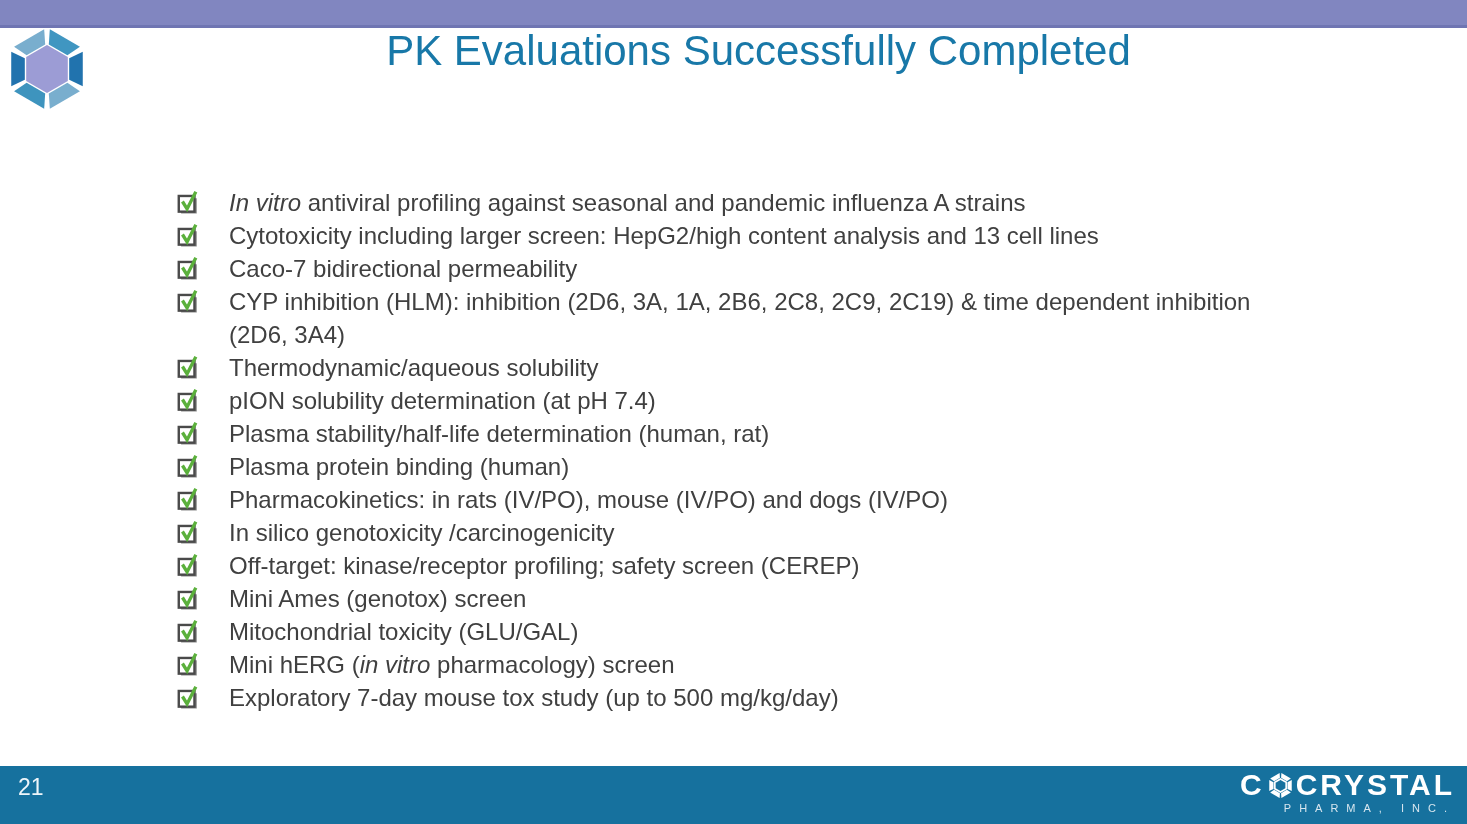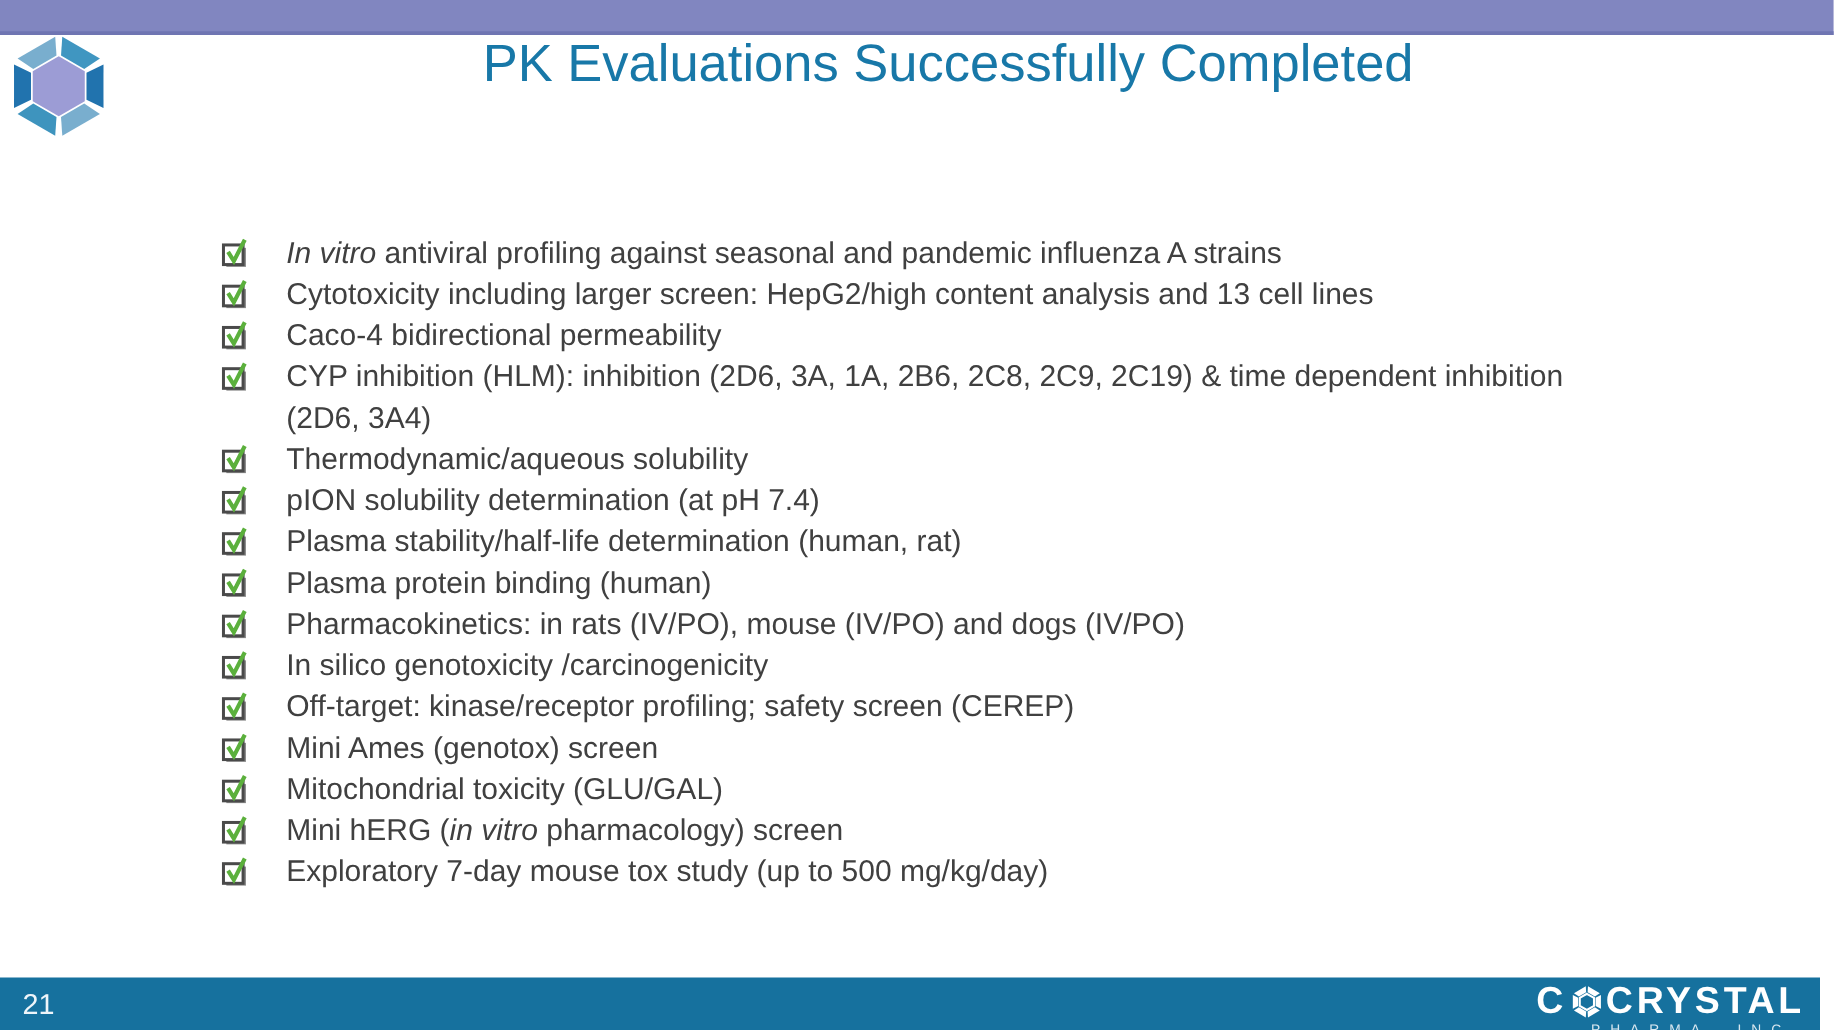--- a/index.html
+++ b/index.html
@@ -52,22 +52,22 @@
   .check-icon {
     flex: 0 0 auto;
     width: 24px; height: 27px;
     margin-right: 29px;
     margin-top: 2px;
   }
   .item-text { flex: 1 1 auto; }
 
   
   .footer-bar {
-    position: absolute; left: 0; right: 11px; bottom: 0;
-    height: 42px;
+    position: absolute; left: 0; right: 0; bottom: 0;
+    height: 58px;
     background: var(--footer-bar);
     color: var(--footer-text);
   }
   .page-number {
     position: absolute; left: 18px; top: 8px;
     font-size: 23px;
     color: #eef5fa;
   }
   .brand {
     position: absolute; right: 12px; top: 2px;
@@ -122,21 +122,21 @@
       <path d="M7 14 L12 22 L21.5 3.5" stroke="var(--check-green)" stroke-width="3.6" fill="none"></path>
     </svg>
     <span class="item-text"><span>Cytotoxicity including larger screen: HepG2/high content analysis and 13 cell lines</span></span>
   </li>
     <li>
     <svg class="check-icon" viewBox="0 0 26 28" aria-hidden="true">
       <rect x="5.5" y="10.5" width="17" height="16.5" fill="var(--check-shadow)"></rect>
       <rect x="3" y="8" width="17" height="17" fill="#ffffff" stroke="var(--check-border)" stroke-width="2.6"></rect>
       <path d="M7 14 L12 22 L21.5 3.5" stroke="var(--check-green)" stroke-width="3.6" fill="none"></path>
     </svg>
-    <span class="item-text"><span>Caco-4 bidirectional permeability</span></span>
+    <span class="item-text"><span>Caco-7 bidirectional permeability</span></span>
   </li>
     <li>
     <svg class="check-icon" viewBox="0 0 26 28" aria-hidden="true">
       <rect x="5.5" y="10.5" width="17" height="16.5" fill="var(--check-shadow)"></rect>
       <rect x="3" y="8" width="17" height="17" fill="#ffffff" stroke="var(--check-border)" stroke-width="2.6"></rect>
       <path d="M7 14 L12 22 L21.5 3.5" stroke="var(--check-green)" stroke-width="3.6" fill="none"></path>
     </svg>
     <span class="item-text"><span>CYP inhibition (HLM): inhibition (2D6, 3A, 1A, 2B6, 2C8, 2C9, 2C19) &amp; time dependent inhibition (2D6, 3A4)</span></span>
   </li>
     <li>

